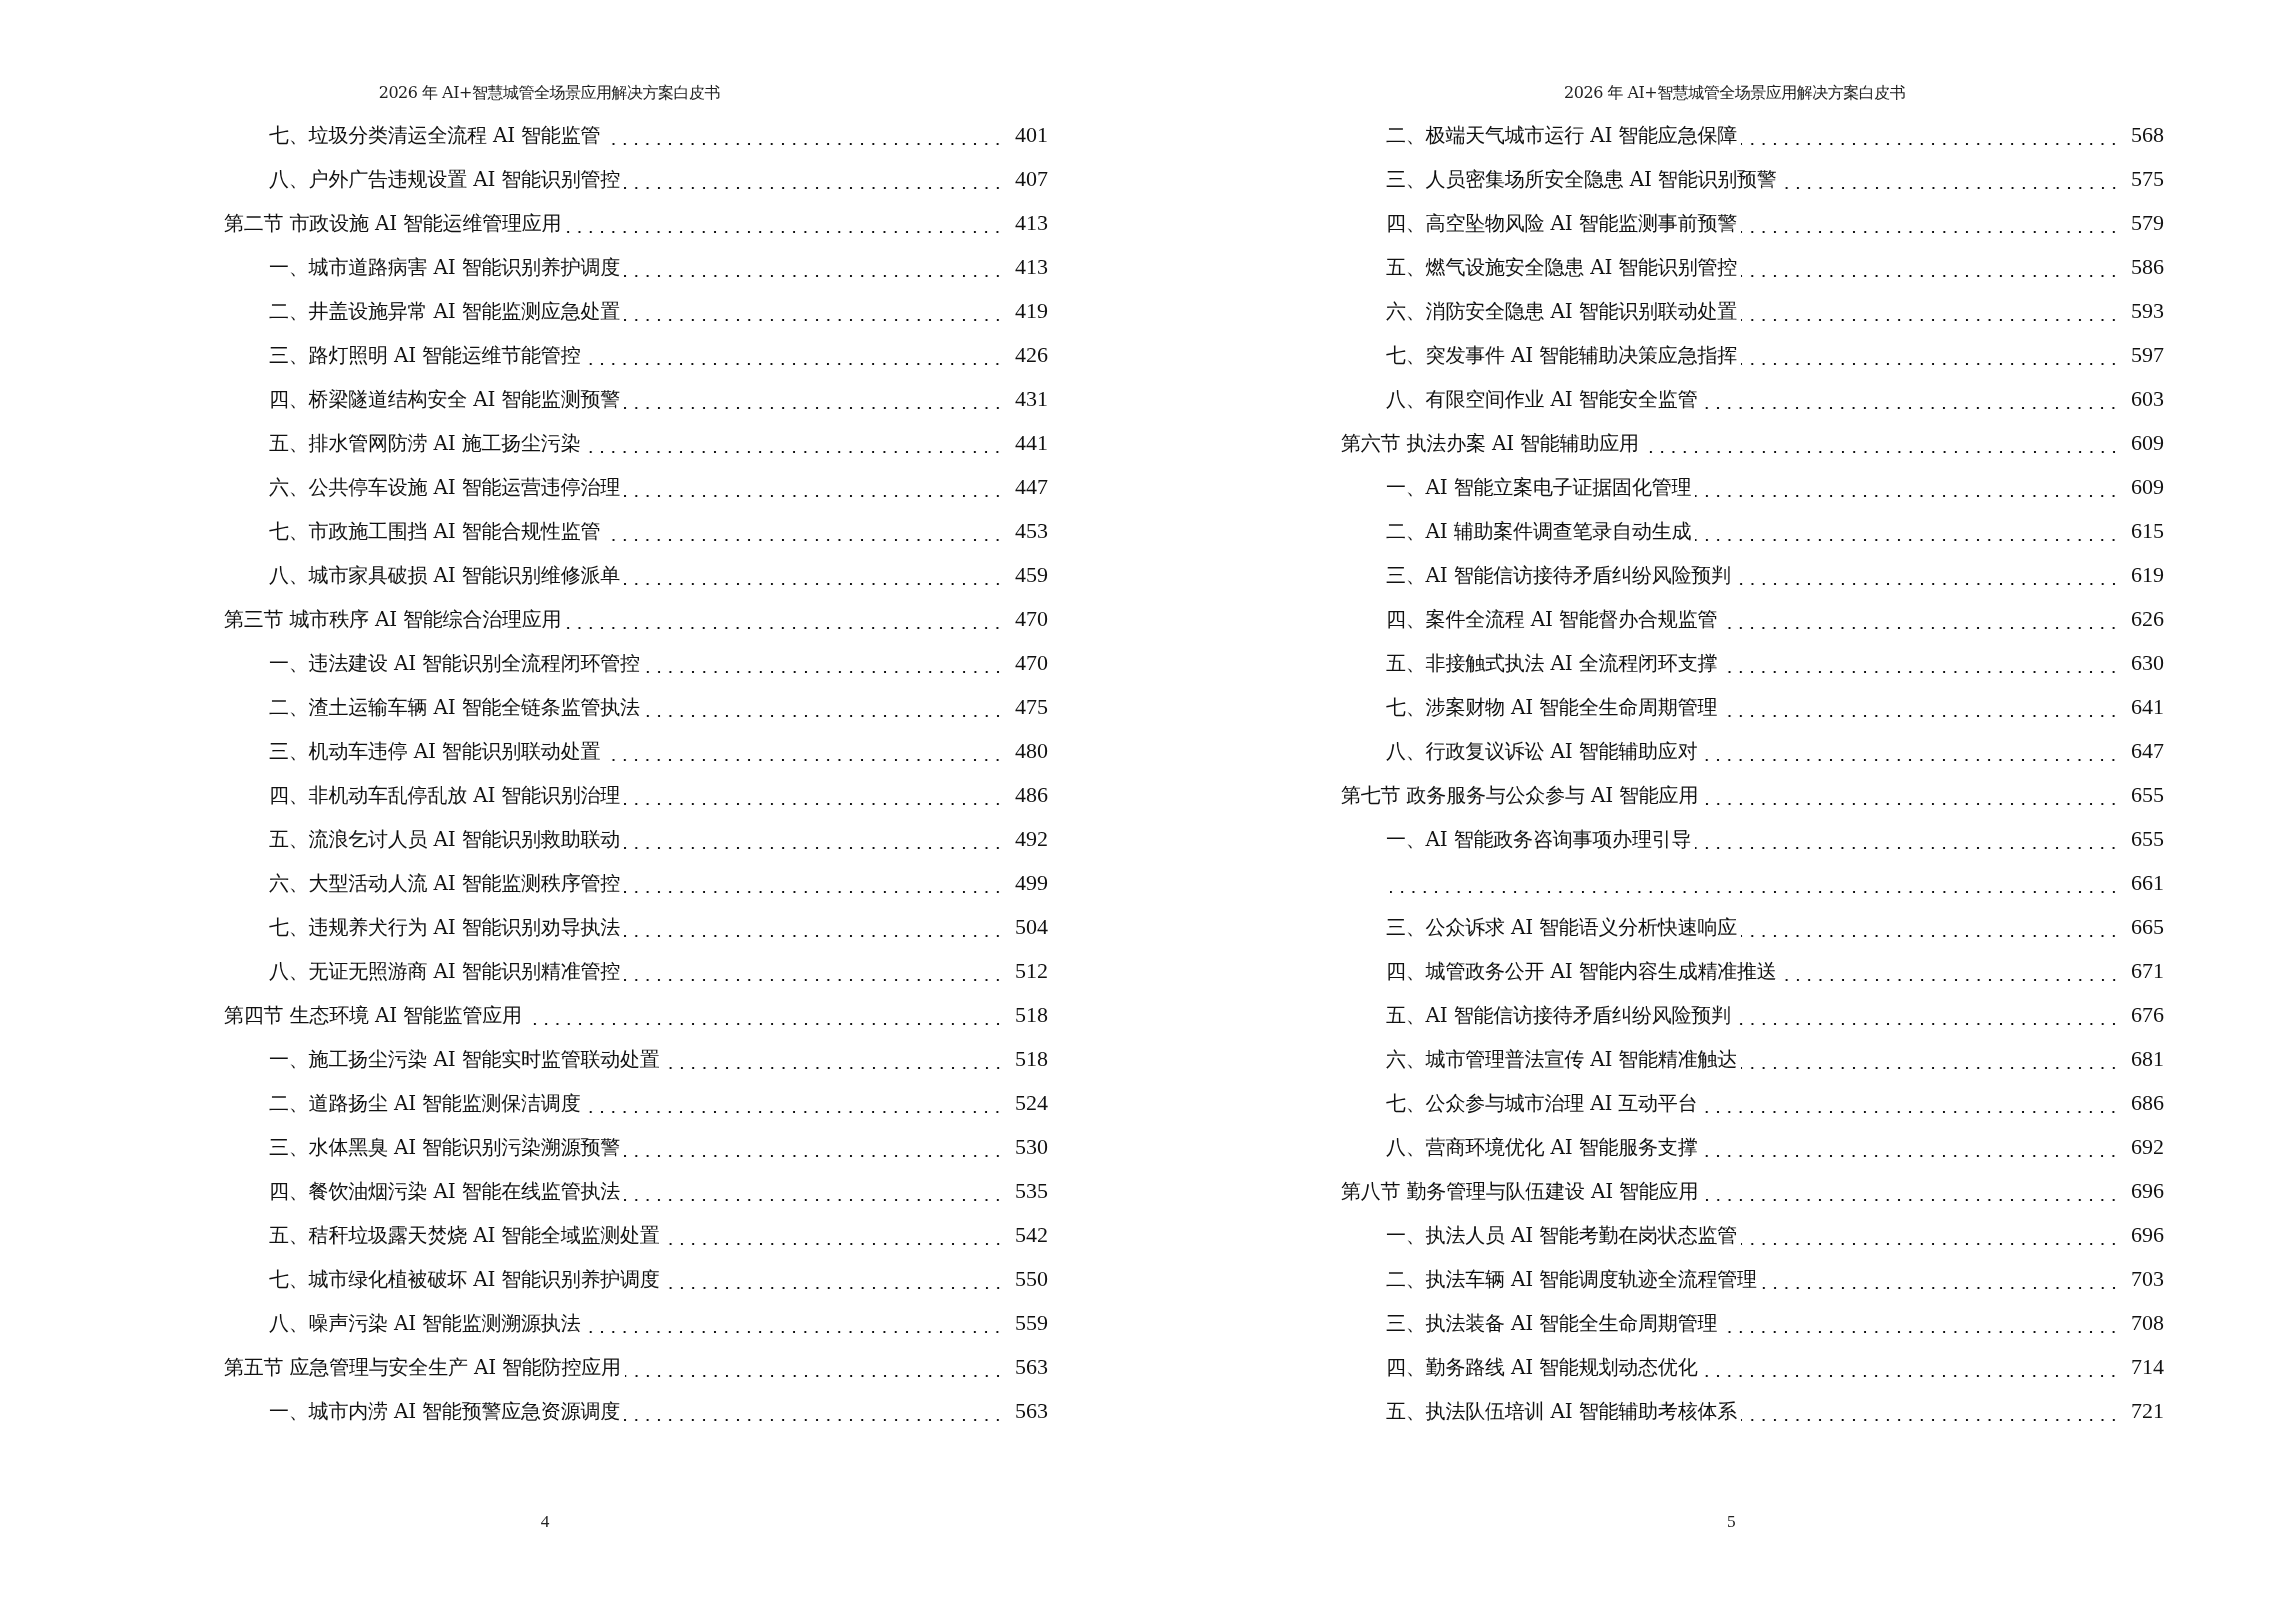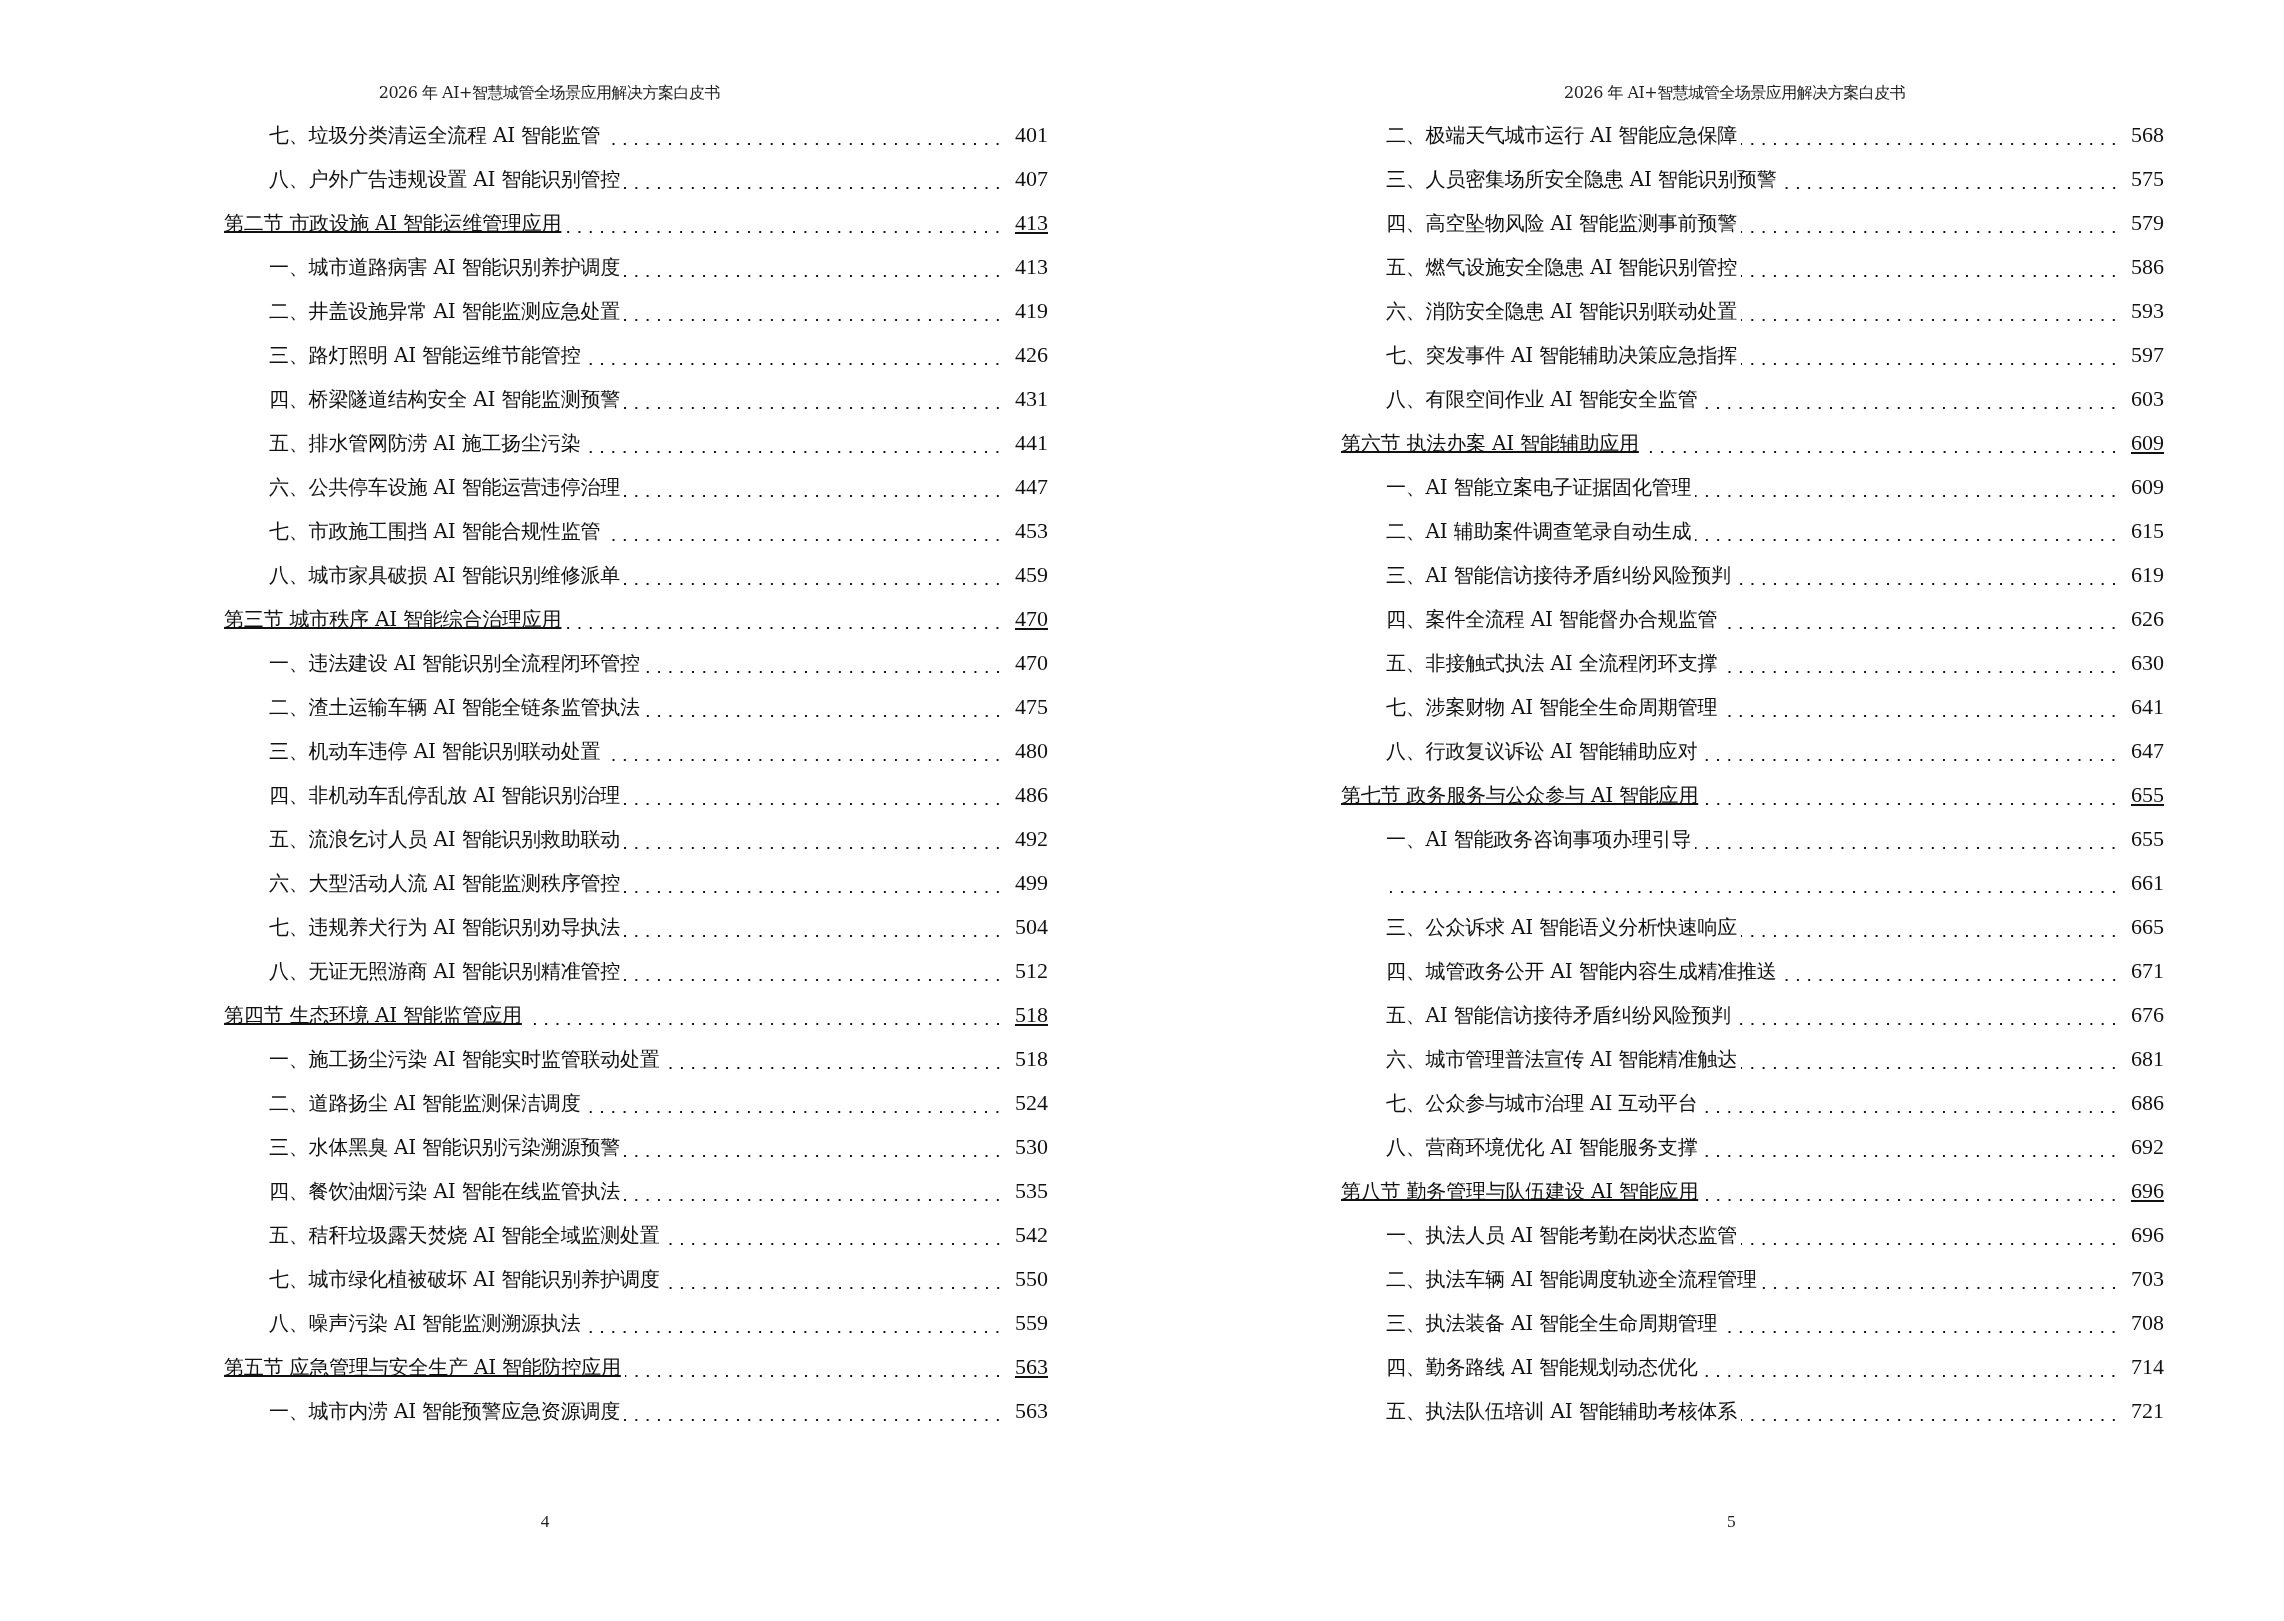--- a/index.html
+++ b/index.html
@@ -49,21 +49,21 @@
 
   .toc-row {
     display: flex;
     align-items: baseline;
     height: 44px;
     line-height: 44px;
     font-size: 20px;
     white-space: nowrap;
   }
   .toc-row.item { padding-left: 45px; }
-  .toc-row.section { padding-left: 0; text-decoration: underline; }
+  .toc-row.section { padding-left: 0; }
 
   .toc-title {
     flex: 0 0 auto;
     letter-spacing: -0.2px;
   }
   .toc-leader {
     flex: 1 1 auto;
     margin: 0 10.6px 0 3.9px;
     height: 3.9px;
     align-self: center;

